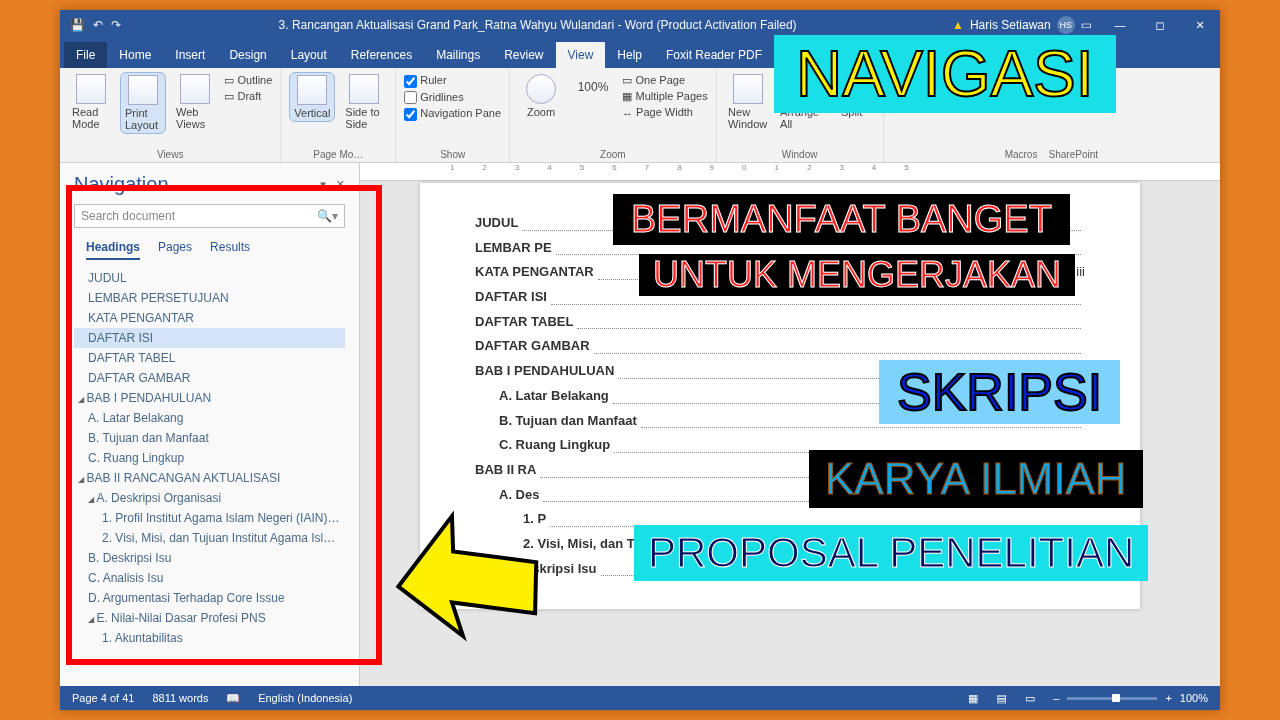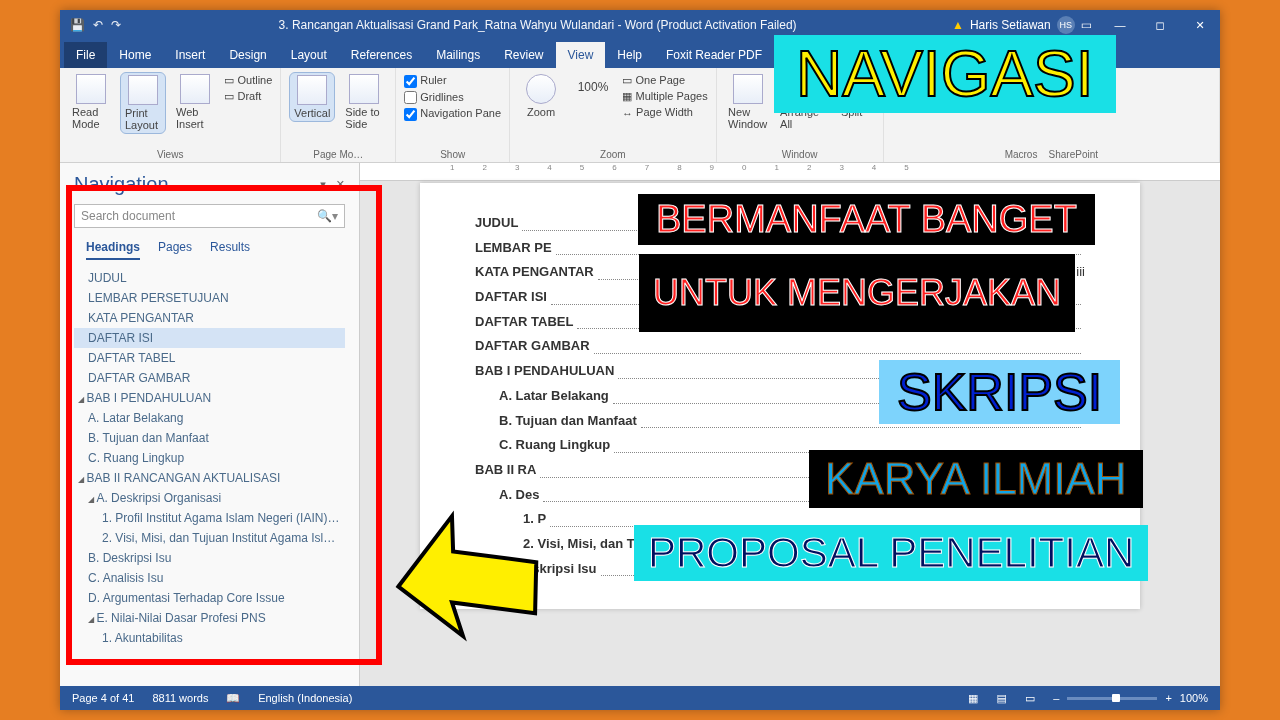--- a/index.html
+++ b/index.html
@@ -65,23 +65,23 @@
   .status{height:24px;background:#2b579a;color:#fff;font-size:11px;display:flex;align-items:center;padding:0 12px;gap:18px;}
   .status .sp{flex:1;}
   .status .zoom{display:flex;align-items:center;gap:8px;}
   .status .zoom .track{width:90px;height:3px;background:#6a8cbf;position:relative;}
   .status .zoom .track::after{content:"";position:absolute;left:45px;top:-3px;width:8px;height:8px;background:#fff;border-radius:1px;}
   
   .overlay{position:absolute;pointer-events:none;}
   .redbox{border:6px solid red;left:66px;top:185px;width:316px;height:480px;}
   .banner{position:absolute;font-family:Impact,Arial Black,sans-serif;font-weight:400;white-space:nowrap;margin-left:39px;}
   .b-nav{left:735px;top:35px;background:#19e0e6;color:#ffef00;font-size:64px;padding:2px 22px;-webkit-text-stroke:2px #000;}
-  .b-black{left:599px;top:194px;background:#000;padding:4px 18px;}
+  .b-black{left:574px;top:194px;background:#000;padding:4px 18px;}
   .b-black span{color:#ff2020;-webkit-text-stroke:1px #fff;font-size:38px;}
-  .b-black2{left:600px;top:254px;background:#000;padding:18px 14px;}
+  .b-black2{left:600px;top:254px;background:#000;padding:0 14px;}
   .b-black2 span{color:#ff2020;-webkit-text-stroke:1px #fff;font-size:36px;}
   .b-sk{left:840px;top:360px;background:#7dd3fc;color:#0020d0;-webkit-text-stroke:2px #000;font-size:52px;padding:2px 18px;}
   .b-ki{left:770px;top:450px;background:#000;color:#0ea5e9;-webkit-text-stroke:1px #a05000;font-size:44px;padding:4px 16px;}
   .b-pp{left:595px;top:525px;background:#19e0e6;color:#001060;-webkit-text-stroke:1px #fff;font-size:42px;padding:4px 14px;}
   .arrow{left:380px;top:505px;}
 </style>
 </head>
 <body>
 
 <div class="window">
@@ -131,21 +131,21 @@
         <div class="bigbtn">
             <div class="ic"></div>
             <span>Read Mode</span>
           </div>
         <div class="bigbtn sel">
             <div class="ic"></div>
             <span>Print Layout</span>
           </div>
         <div class="bigbtn">
             <div class="ic"></div>
-            <span>Web Insert</span>
+            <span>Web Views</span>
           </div>
         <div class="smallcol">
           <label class="cb"><span>▭ </span><span>Outline</span></label>
           <label class="cb"><span>▭ </span><span>Draft</span></label>
         </div>
       </div>
       <div class="gname">Views</div>
     </div>
     <div class="group">
       <div class="controls">

